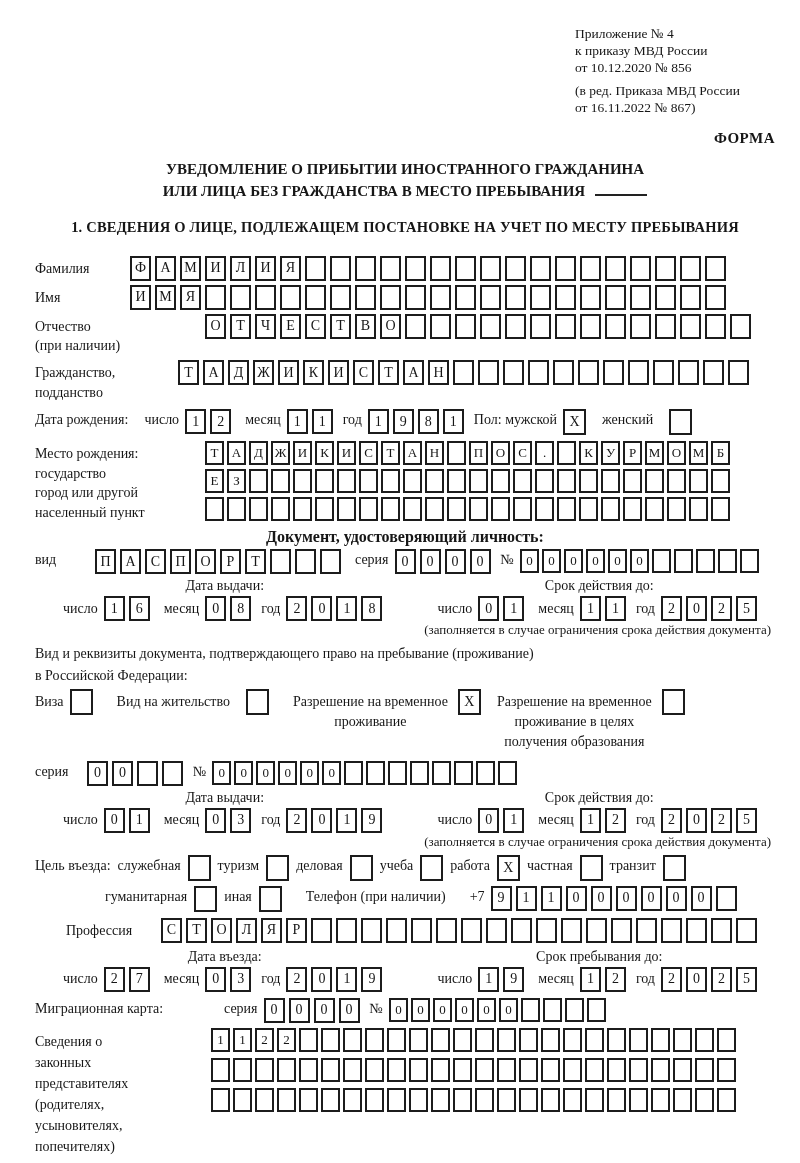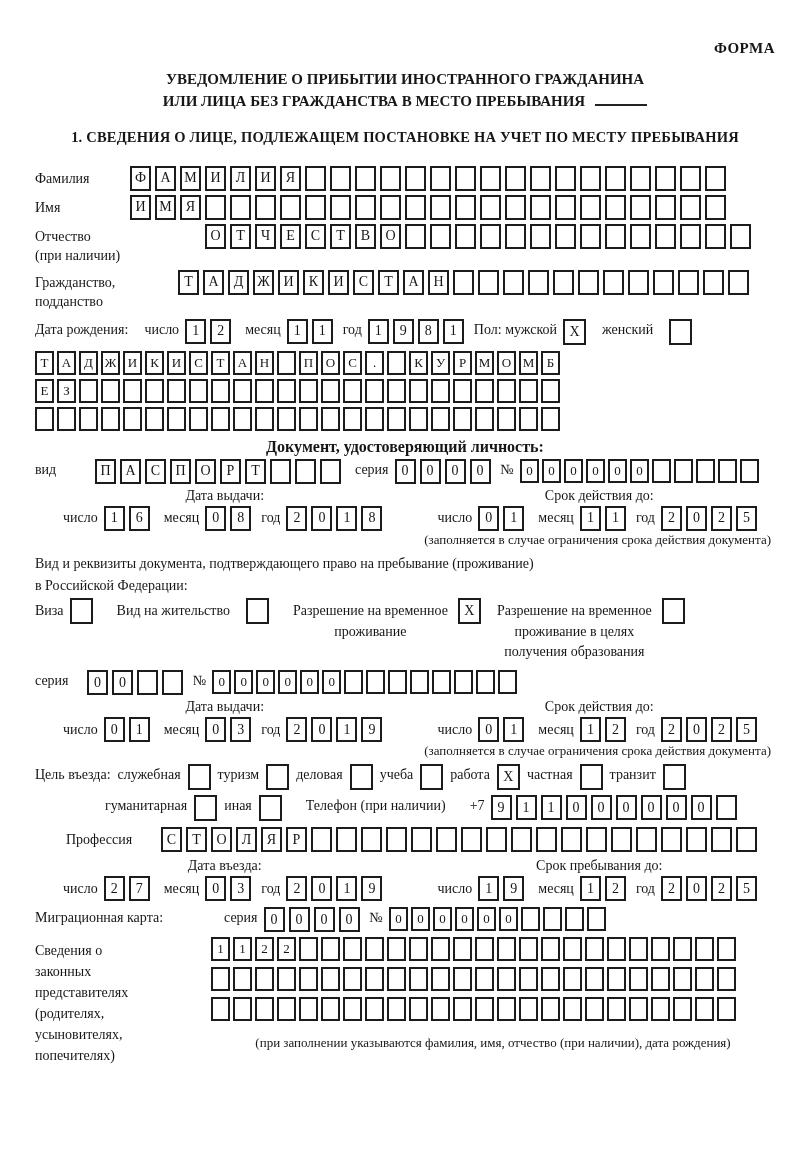--- a/index.html
+++ b/index.html
@@ -45,20 +45,27 @@
   .purpose-row{display:flex;align-items:flex-start;margin-top:5px;flex-wrap:nowrap;}
   .reps{display:flex;align-items:flex-start;margin-top:5px;gap:33px;}
   .reps .flabel div{line-height:1.5;}
   .center-foot{font-size:13px;text-align:center;margin-top:2px;padding-left:120px;}
 </style>
 </head>
 <body>
 
 <div class="page">
 
+  <div class="appendix">
+    <div>Приложение № 4</div>
+    <div>к приказу МВД России</div>
+    <div>от 10.12.2020 № 856</div>
+    <div class="rev">(в ред. Приказа МВД России</div>
+    <div>от 16.11.2022 № 867)</div>
+  </div>
   <div class="form-label">ФОРМА</div>
 
   <div class="title">
     <div>УВЕДОМЛЕНИЕ О ПРИБЫТИИ ИНОСТРАННОГО ГРАЖДАНИНА</div>
     <div>
       <span>ИЛИ ЛИЦА БЕЗ ГРАЖДАНСТВА В МЕСТО ПРЕБЫВАНИЯ</span><span class="blank-line"></span>
     </div>
   </div>
 
   <div class="section-heading">1. СВЕДЕНИЯ О ЛИЦЕ, ПОДЛЕЖАЩЕМ ПОСТАНОВКЕ НА УЧЕТ ПО МЕСТУ ПРЕБЫВАНИЯ</div>
@@ -209,20 +216,26 @@
     <span class="cells gap6">
         <span class="cell cb">X</span>
       </span>
     <span class="inline-lbl gap16">женский</span>
     <span class="cells gap16">
         <span class="cell cb"></span>
       </span>
   </div>
 
   <div class="frow" style="margin-top:6px;">
+    <div class="flabel w170">
+      <div>Место рождения:</div>
+      <div>государство</div>
+      <div>город или другой</div>
+      <div>населенный пункт</div>
+    </div>
     <div class="cells-col">
       <div class="cells">
           <span class="cell small">Т</span>
           <span class="cell small">А</span>
           <span class="cell small">Д</span>
           <span class="cell small">Ж</span>
           <span class="cell small">И</span>
           <span class="cell small">К</span>
           <span class="cell small">И</span>
           <span class="cell small">С</span>
@@ -753,17 +766,16 @@
           <span class="cell small"></span>
           <span class="cell small"></span>
           <span class="cell small"></span>
           <span class="cell small"></span>
           <span class="cell small"></span>
           <span class="cell small"></span>
           <span class="cell small"></span>
           <span class="cell small"></span>
           <span class="cell small"></span>
         </div>
-      <div class="center-foot" style="padding-left:0;margin-top:14px;">(при заполнении указываются фамилия, имя, отчество (при наличии), дата рождения)</div>
     </div>
   </div>
 
 </div>
 
 </body></html>

